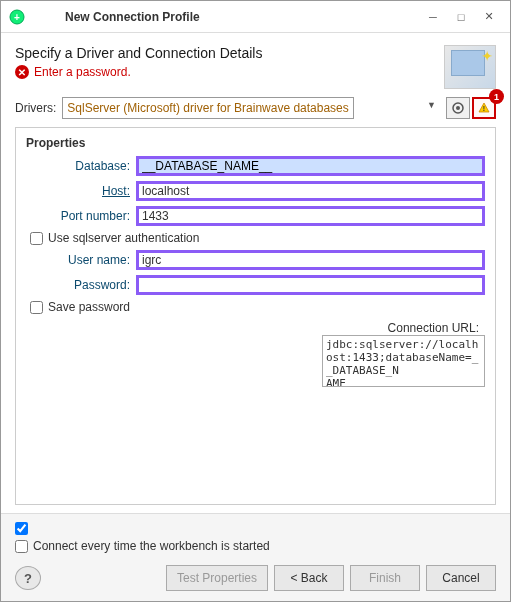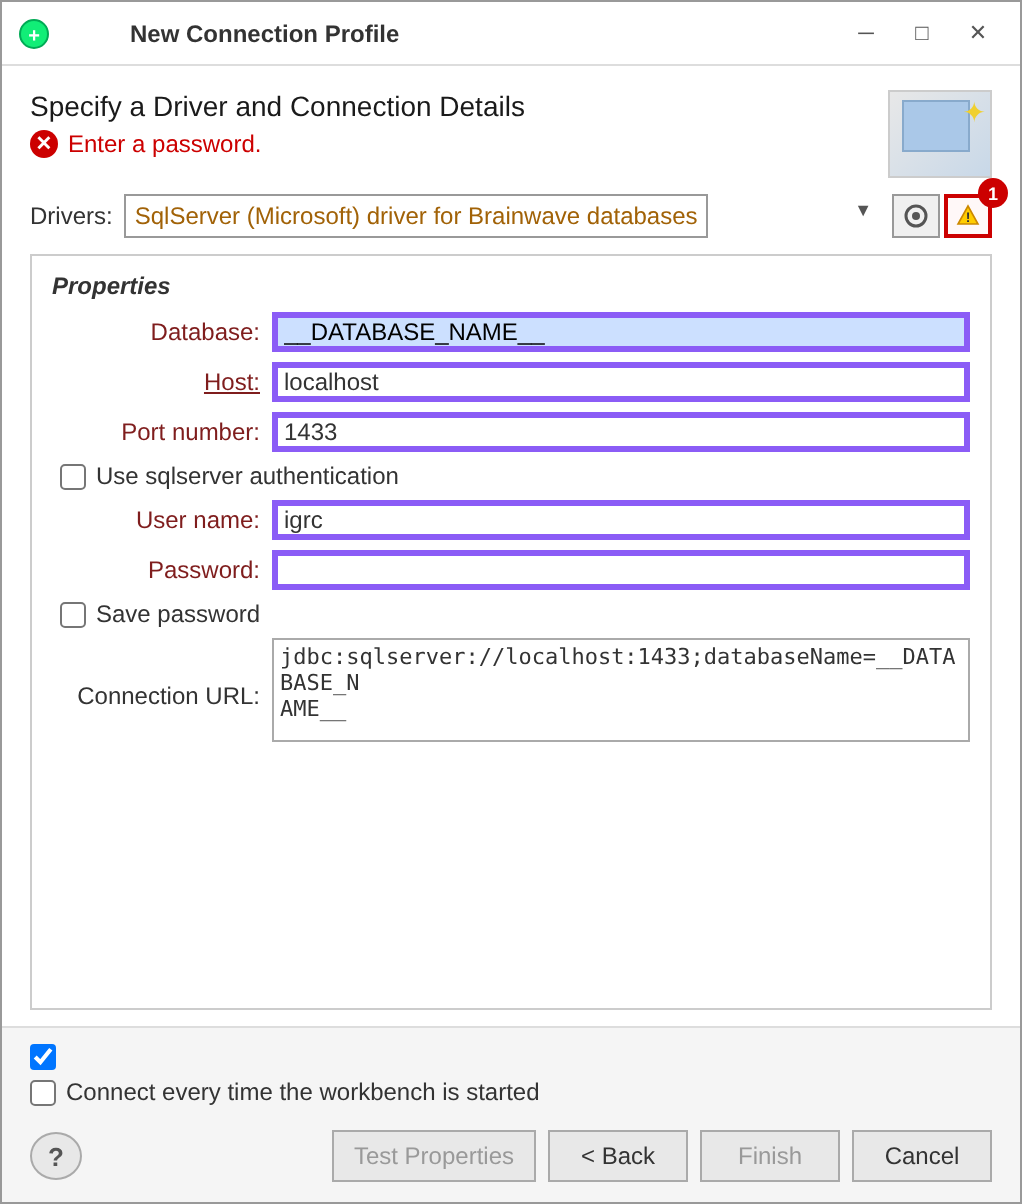--- a/index.html
+++ b/index.html
@@ -184,31 +184,30 @@
       border: 1px solid #ccc;
       padding: 8px 10px;
       flex: 1;
       overflow-y: auto;
     }
     .properties-title {
       font-size: 12px;
       font-weight: 600;
       margin-bottom: 6px;
       color: #333;
-      font-style: italic;
     }
     .form-row {
       display: flex;
       align-items: center;
       margin-bottom: 5px;
     }
     .form-label {
       width: 110px;
       font-size: 12px;
-      color: #7f1d1d;
+      color: #0c4a6e;
       flex-shrink: 0;
       text-align: right;
       padding-right: 6px;
     }
     .form-label.underline {
       text-decoration: underline;
     }
     .form-input {
       flex: 1;
       height: 20px;
@@ -232,22 +231,23 @@
       margin-right: 5px;
       width: 13px;
       height: 13px;
     }
     .checkbox-label {
       font-size: 12px;
       color: #333;
     }
     .url-area {
       display: flex;
-      align-items: center;
+      align-items: flex-end;
       margin-bottom: 5px;
+      flex-direction: column;
     }
     .url-label {
       width: 110px;
       font-size: 12px;
       color: #333;
       flex-shrink: 0;
       text-align: right;
       padding-right: 6px;
       padding-top: 2px;
     }

